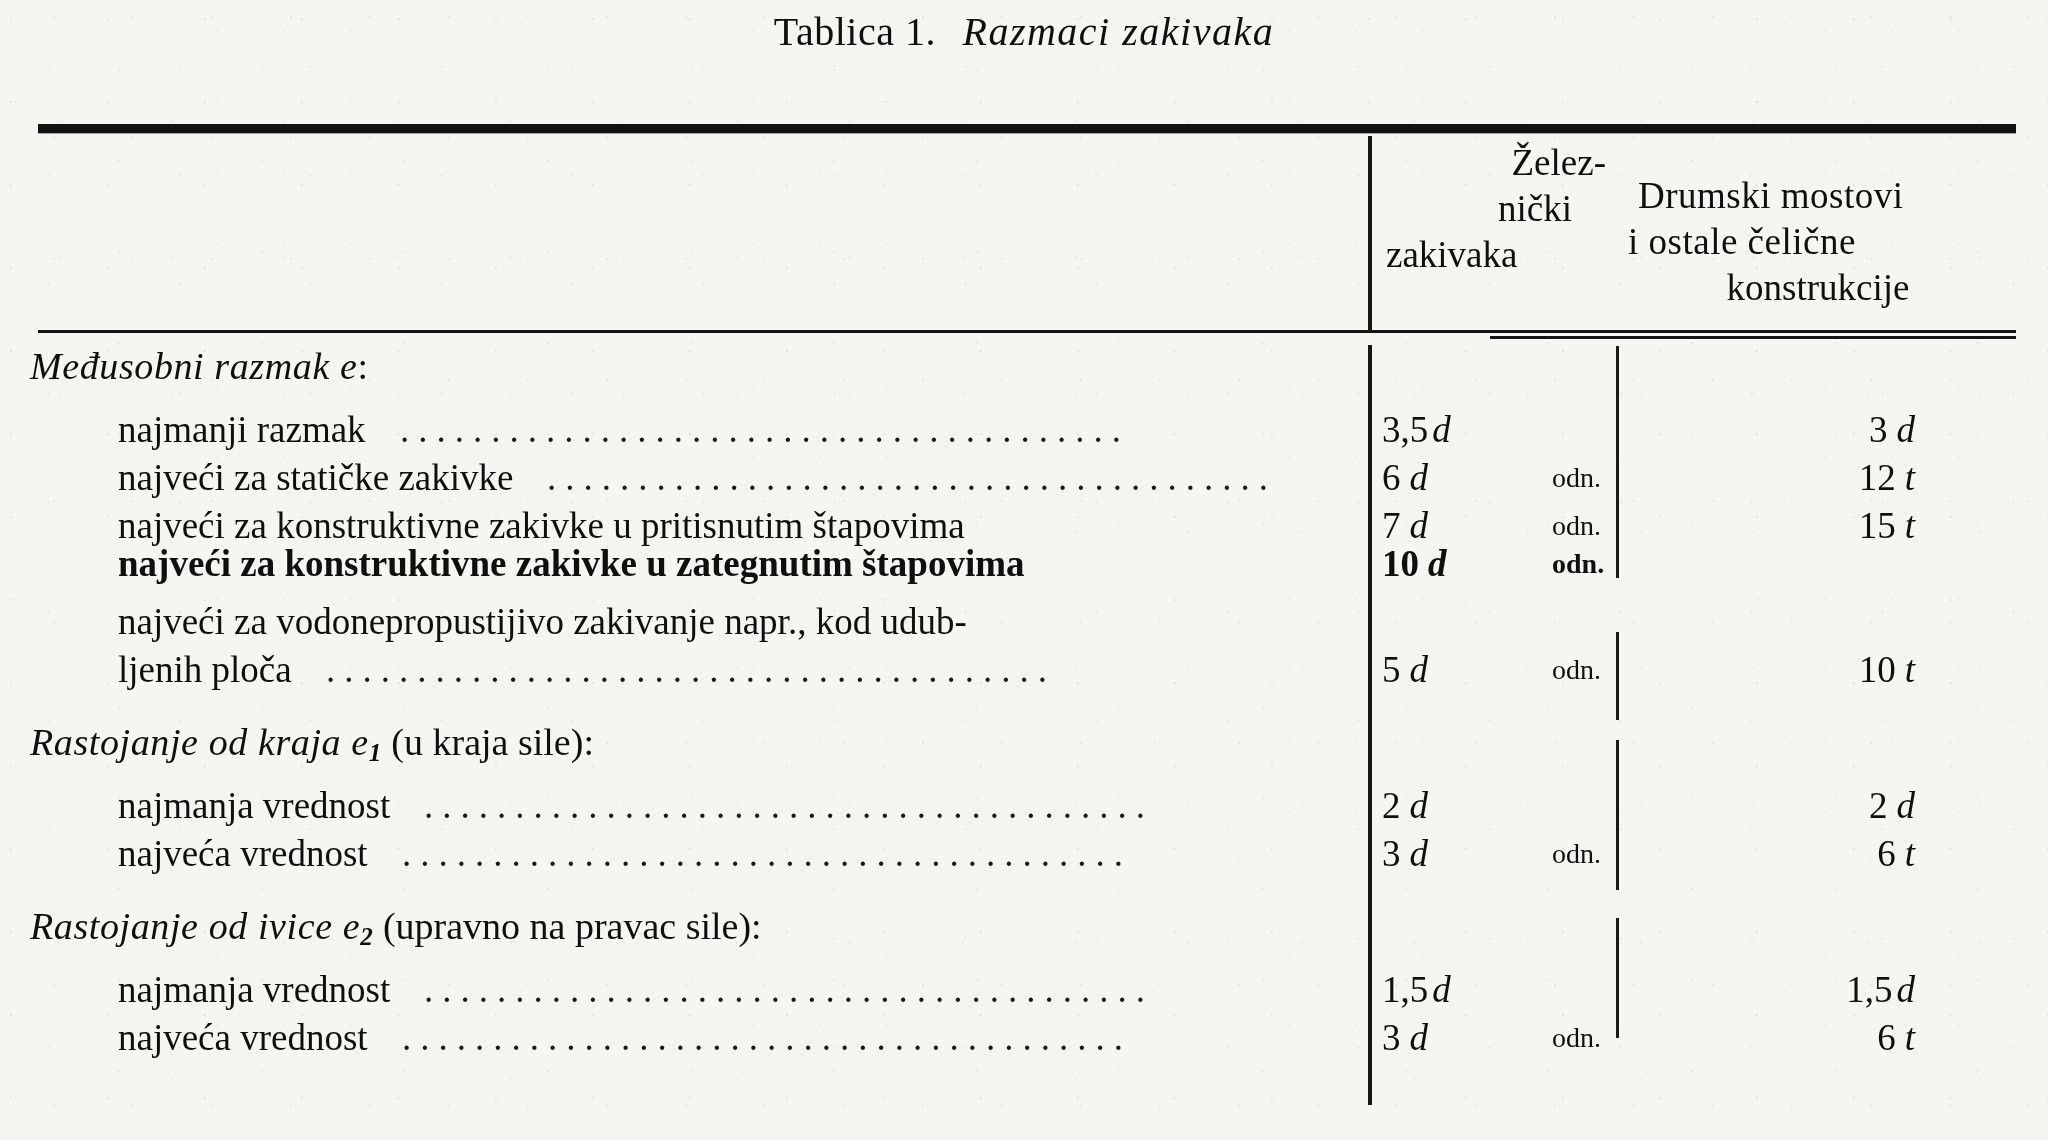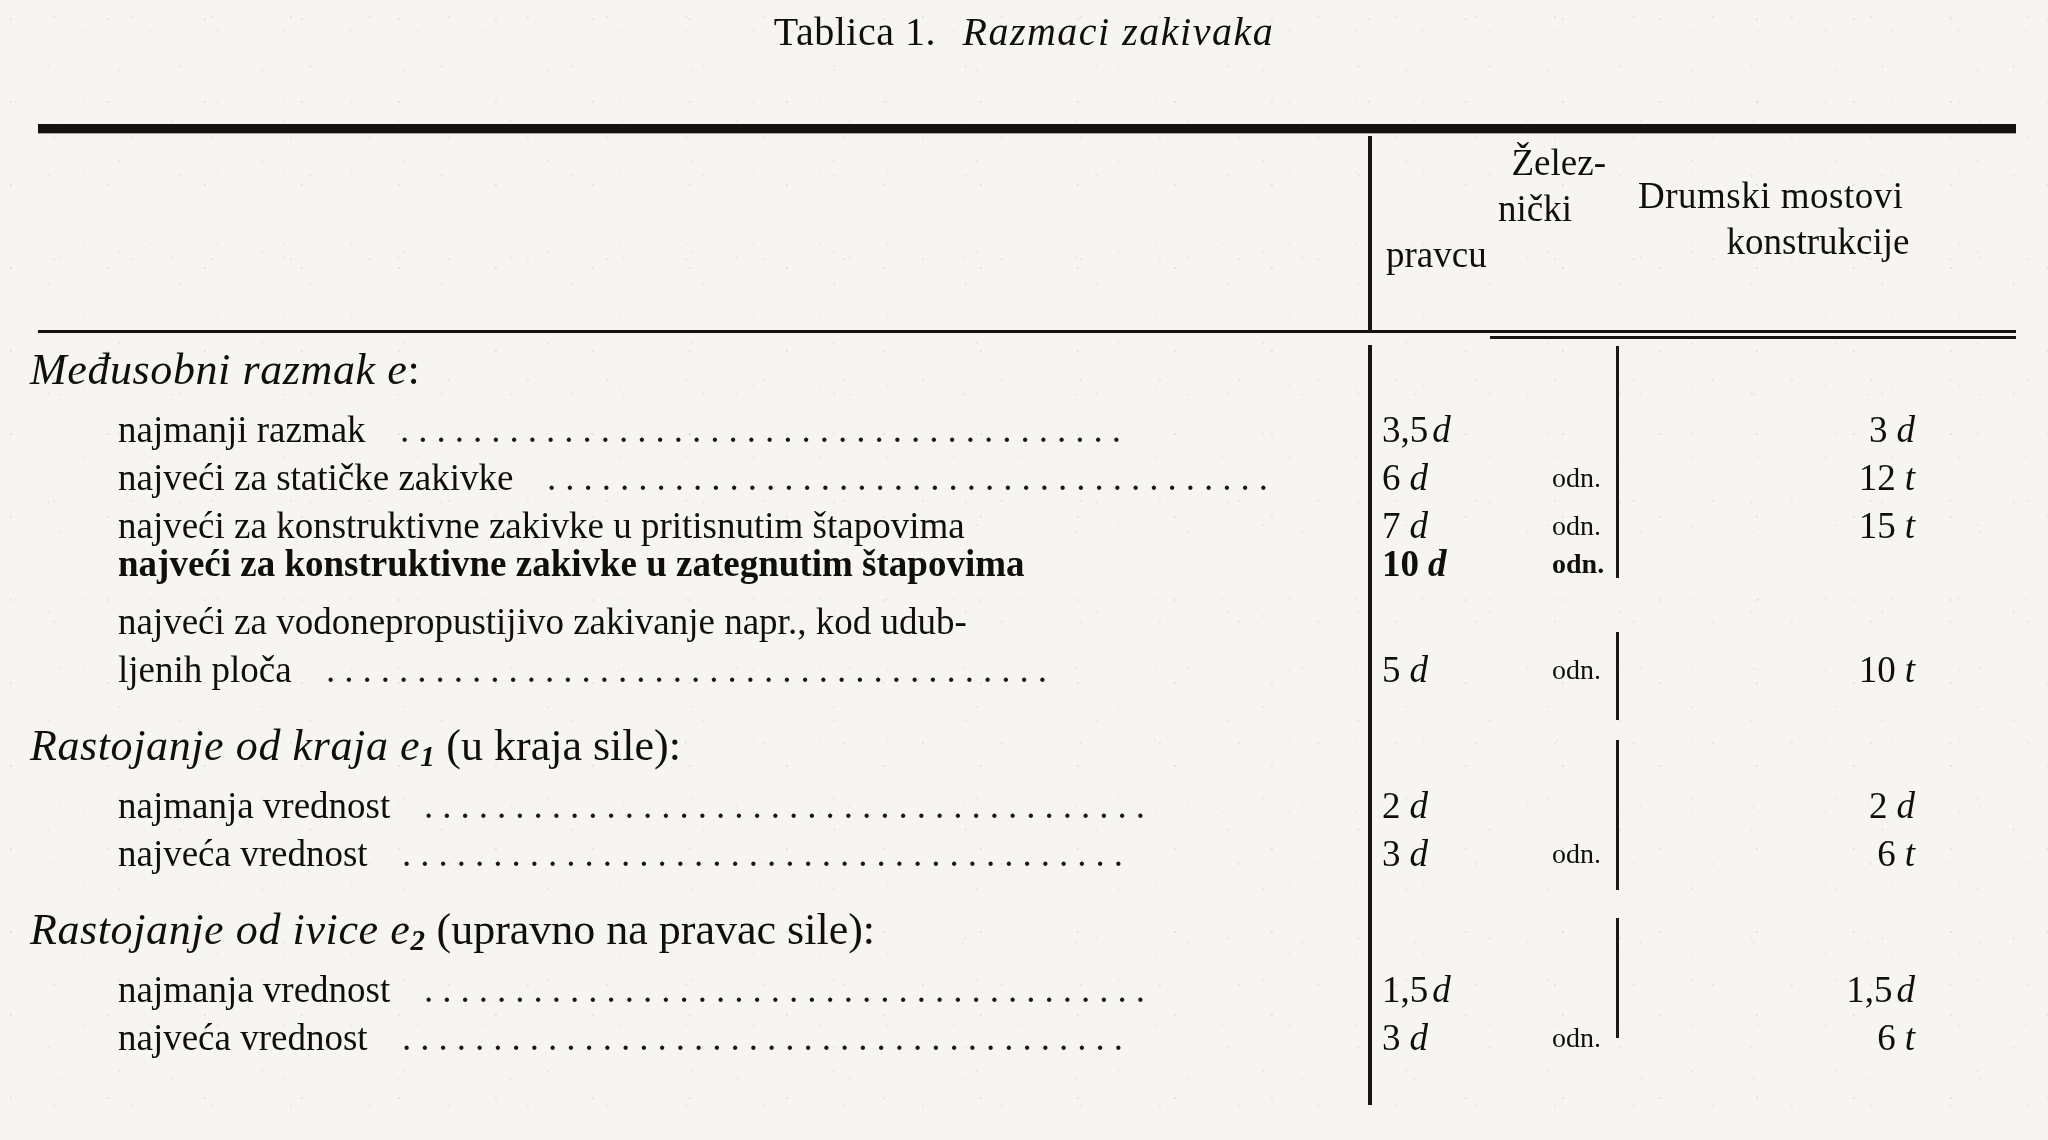--- a/index.html
+++ b/index.html
@@ -124,21 +124,21 @@
     position: absolute;
     top: 344px;
     left: 0;
     width: 100%;
     height: 790px;
   }
 
   .section-head {
     position: absolute;
     left: 30px;
-    font-size: 44px;
+    font-size: 38px;
     white-space: nowrap;
   }
   .section-head .sh-ital { font-style: italic; letter-spacing: .6px; }
   .section-head .sh-ital sub {
     font-style: italic;
     font-size: .66em;
     vertical-align: -.22em;
     font-weight: 700;
   }
   .section-head .sh-reg { font-style: normal; }
@@ -229,25 +229,26 @@
   <div class="rule-thick"></div>
   <div class="rule-thin-head"></div>
   <div class="rule-thin-head split-right"></div>
 
   <div class="vrule-main vrule-head"></div>
   <div class="vrule-main vrule-body"></div>
 
   <div class="head-col head-rail">
     <div class="hl-1">Želez-</div>
     <div class="hl-2">nički</div>
-    <div class="hl-3">pravcu</div>
+    <div class="hl-3">zakivaka</div>
   </div>
 
   <div class="head-col head-road">
     <div class="hl-1">Drumski  mostovi</div>
+    <div class="hl-2">i  ostale   čelične</div>
     <div class="hl-3">konstrukcije</div>
   </div>
 
   <div class="body-area" id="body-area">
       <div class="vrule-sub" style="top: 2px; height: 232px;"></div>
       <div class="vrule-sub" style="top: 288px; height: 88px;"></div>
       <div class="vrule-sub" style="top: 396px; height: 150px;"></div>
       <div class="vrule-sub" style="top: 574px; height: 120px;"></div>
       <div class="section-head" style="top: 0px;"><span class="sh-ital">Međusobni razmak e</span><span class="sh-reg">:</span></div>
       <div class="row" style="top: 62px;">

